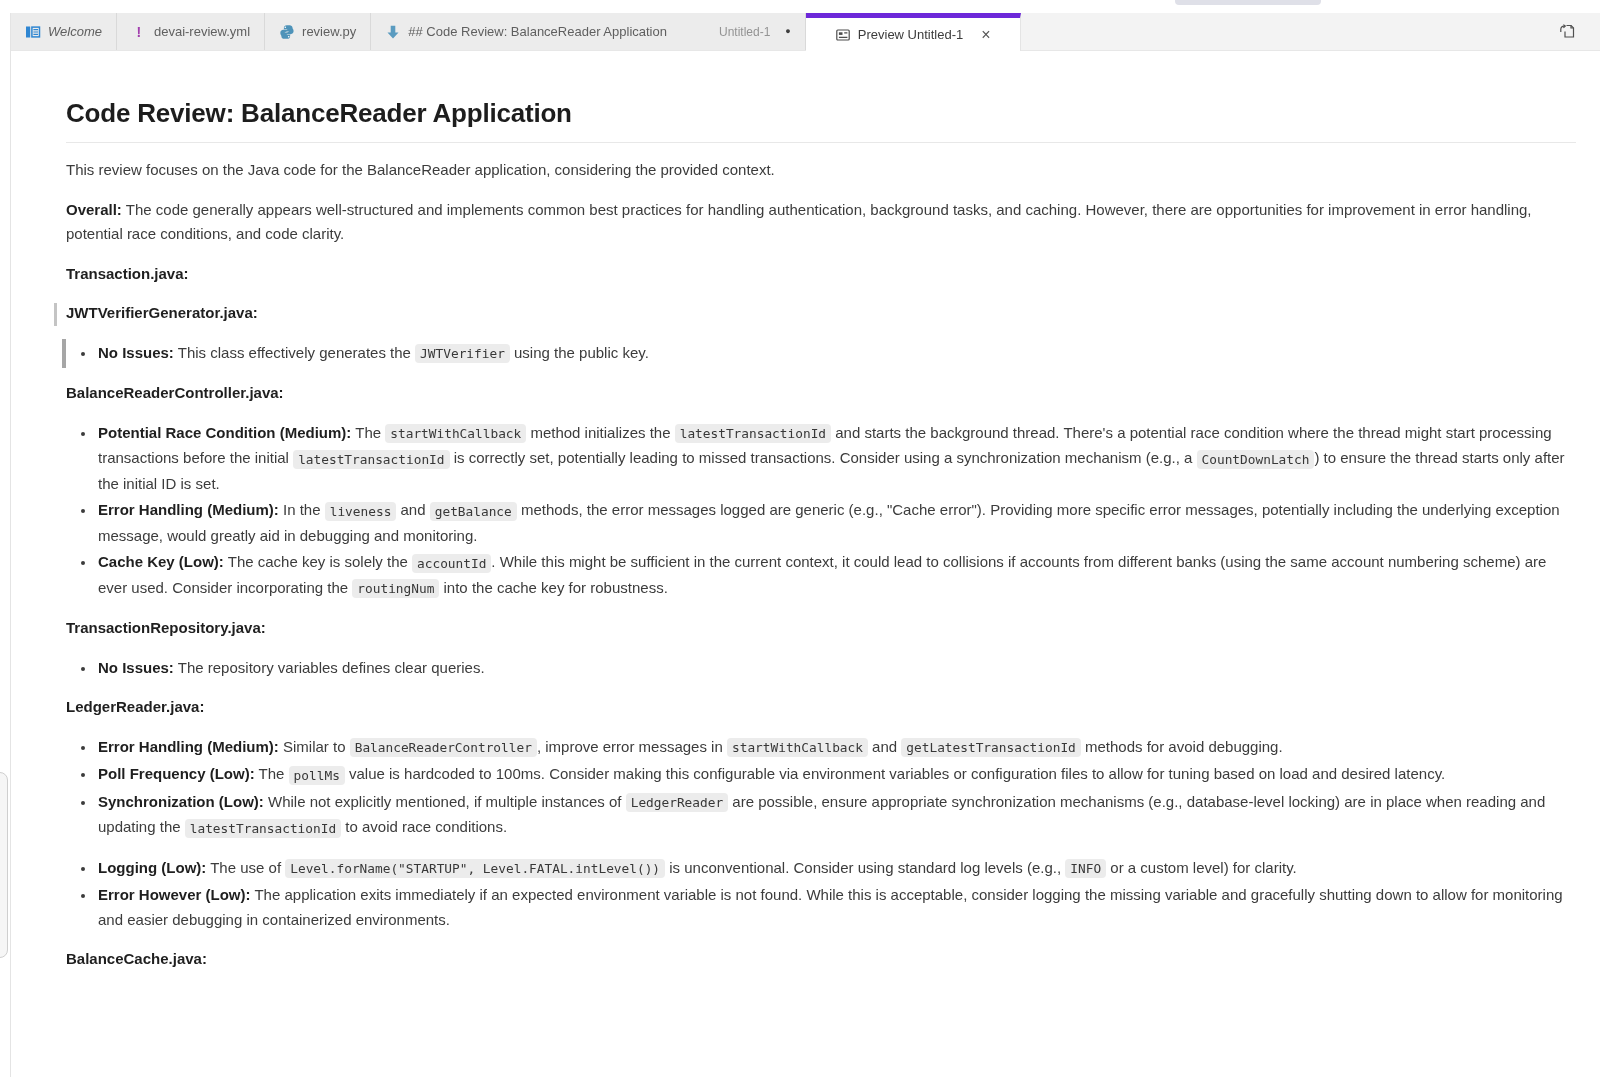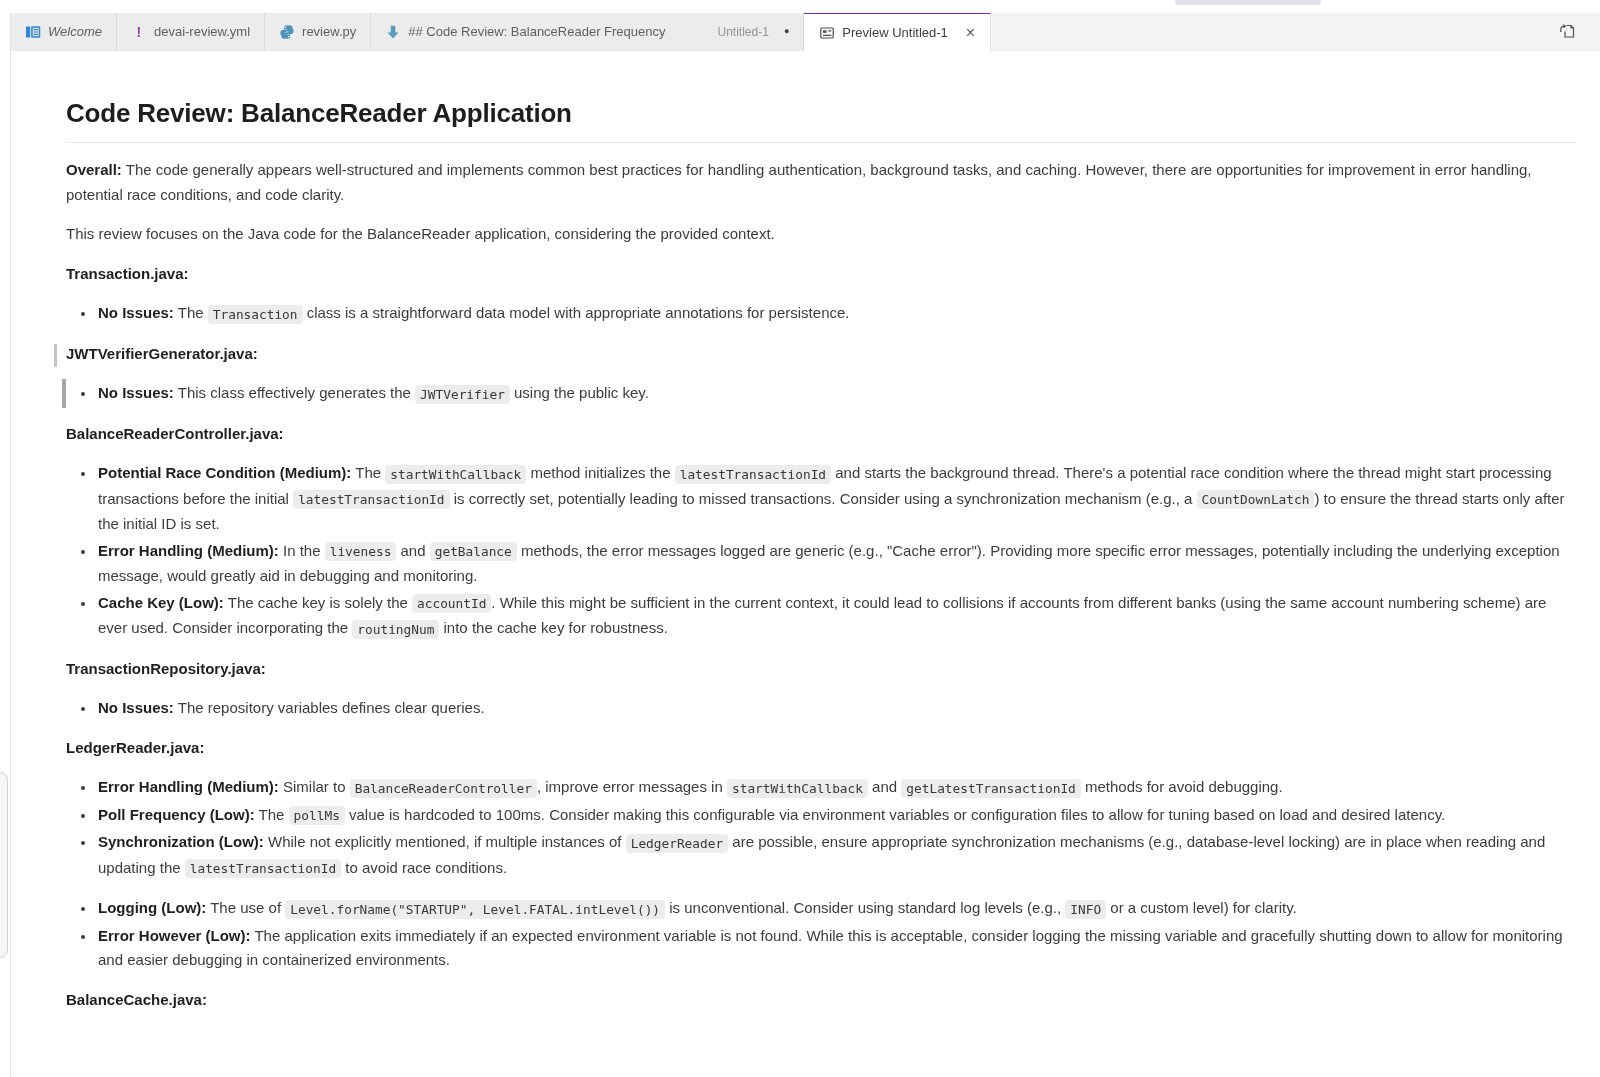--- a/index.html
+++ b/index.html
@@ -19,22 +19,22 @@
   
   .tab-strip { position: absolute; top: 13px; left: 11px; right: 0; height: 38px;
     background: #f3f3f3; border-bottom: 1px solid #e7e7e7; display: flex; align-items: stretch; z-index: 4; }
   .tab { display: flex; align-items: center; gap: 7px; padding: 0 14px;
     background: #ececec; border-right: 1px solid #d9d9d9; font-size: 13px; color: #5f5f5f;
     cursor: pointer; white-space: nowrap; position: relative; }
   .tab .ticon { display: inline-flex; width: 16px; height: 16px; align-items: center; justify-content: center; flex: 0 0 auto; }
   .tab .lbl.italic { font-style: italic; }
   .tab .secondary { color: #939393; font-size: 12px; margin-left: 9px; padding-left: 36px; }
   .tab .dirty { color: #3f3f3f; font-size: 9px; margin-left: 8px; line-height: 1; }
-  .tab.active { background: #fff; color: #3c3c3c; border-top: 1px solid #6d28d9;
-    border-right: 1px solid #e4e4e4; margin-bottom: -1px; z-index: 6; padding: 0 15px; }
+  .tab.active { background: #fff; color: #3c3c3c; border-top: 5px solid #6d28d9;
+    border-right: 1px solid #e4e4e4; margin-bottom: -1px; z-index: 6; padding: 0 29px; }
   .tab.active .close { margin-left: 11px; color: #575757; font-size: 16px; line-height: 1; cursor: pointer; }
   .tab-spacer { flex: 1; }
   .tab-actions { display: flex; align-items: center; padding-right: 22px; }
   .yaml-glyph { color: #a23fae; font-weight: 700; font-size: 14px; }
 
   
   .left-border { position: absolute; left: 10px; top: 13px; bottom: 0; width: 1px; background: #e4e4e4; z-index: 3; }
   .left-thumb { position: absolute; left: -9px; top: 772px; width: 17px; height: 186px;
     background: #f6f6f6; border: 1px solid #cfcfcf; border-radius: 8px; z-index: 7; }
   .preview-pane { position: absolute; top: 51px; left: 11px; right: 0; bottom: 0; background: #fff; overflow: hidden; }
@@ -93,21 +93,21 @@
       </span>
       <span class="lbl">review.py</span>
     </div>
 
     <div class="tab">
       <span class="ticon">
         <svg width="16" height="16" viewBox="0 0 16 16">
           <path d="M8 14.4L2.5 8.4h3.2V1.8h4.6v6.6h3.2z" fill="#5a9bc0"></path>
         </svg>
       </span>
-      <span class="lbl">## Code Review: BalanceReader Frequency</span>
+      <span class="lbl">## Code Review: BalanceReader Application</span>
       <span class="secondary">Untitled-1</span>
       <span class="dirty">●</span>
     </div>
 
     <div class="tab active">
       <span class="ticon">
         <svg width="16" height="16" viewBox="0 0 16 16" fill="none" stroke="#4d4d4d" stroke-width="1.2">
           <rect x="1.8" y="3" width="12.4" height="10" rx="1"></rect>
           <rect x="3.9" y="5.3" width="3.6" height="2.6" fill="#4d4d4d" stroke="none"></rect>
           <path d="M9.2 5.9h3.2M3.9 10.3h8.5"></path>
@@ -130,26 +130,23 @@
       </span>
     </div>
   </div>
 
   <div class="left-border"></div>
   <div class="left-thumb"></div>
 
   <div class="preview-pane">
     <div class="md" id="markdown-body">
         <h1><span>Code Review: BalanceReader Application</span></h1>
+        <p><span>This review focuses on the Java code for the BalanceReader application, considering the provided context.</span></p>
         <p><strong>Overall:</strong><span> The code generally appears well-structured and implements common best practices for handling authentication, background tasks, and caching. However, there are opportunities for improvement in error handling, potential race conditions, and code clarity.</span></p>
-        <p><span>This review focuses on the Java code for the BalanceReader application, considering the provided context.</span></p>
         <p class="heading"><strong>Transaction.java:</strong></p>
-        <ul>
-          <li><strong>No Issues:</strong><span> The </span><code>Transaction</code><span> class is a straightforward data model with appropriate annotations for persistence.</span></li>
-        </ul>
         <p class="heading"><strong>JWTVerifierGenerator.java:</strong><span class="bar-p"></span></p>
         <ul>
           <li><strong>No Issues:</strong><span> This class effectively generates the </span><code>JWTVerifier</code><span> using the public key.</span><span class="bar-li"></span></li>
         </ul>
         <p class="heading"><strong>BalanceReaderController.java:</strong></p>
         <ul>
           <li><strong>Potential Race Condition (Medium):</strong><span> The </span><code>startWithCallback</code><span> method initializes the </span><code>latestTransactionId</code><span> and starts the background thread. There's a potential race condition where the thread might start processing transactions before the initial </span><code>latestTransactionId</code><span> is correctly set, potentially leading to missed transactions. Consider using a synchronization mechanism (e.g., a </span><code>CountDownLatch</code><span>) to ensure the thread starts only after the initial ID is set.</span></li>
           <li><strong>Error Handling (Medium):</strong><span> In the </span><code>liveness</code><span> and </span><code>getBalance</code><span> methods, the error messages logged are generic (e.g., "Cache error"). Providing more specific error messages, potentially including the underlying exception message, would greatly aid in debugging and monitoring.</span></li>
           <li><strong>Cache Key (Low):</strong><span> The cache key is solely the </span><code>accountId</code><span>. While this might be sufficient in the current context, it could lead to collisions if accounts from different banks (using the same account numbering scheme) are ever used. Consider incorporating the </span><code>routingNum</code><span> into the cache key for robustness.</span></li>
         </ul>

